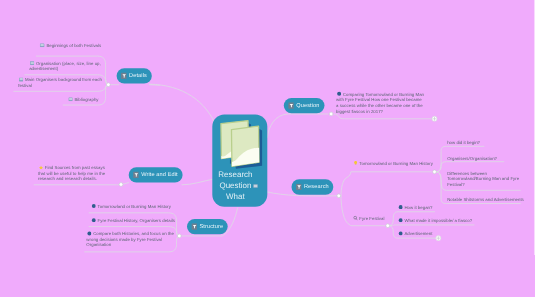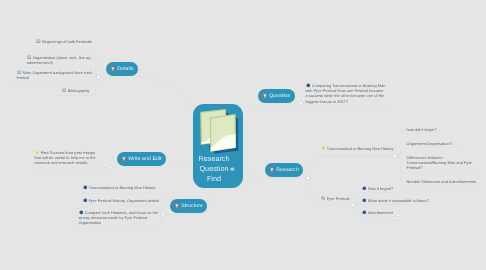--- a/index.html
+++ b/index.html
@@ -1,19 +1,19 @@
 <!DOCTYPE html>
 <html><head>
 <meta charset="utf-8">
 <style>
   html,body{margin:0;padding:0;background:#fff;}
   body{width:486px;height:270px;overflow:hidden;
        font-family:"Liberation Sans",sans-serif;
        -webkit-font-smoothing:antialiased;text-rendering:geometricPrecision;}
-  #stage{position:relative;width:486px;height:270px;background:#e5e5e5;}
+  #stage{position:relative;width:486px;height:270px;background:#f0abfc;}
   svg#links{position:absolute;left:0;top:0;width:486px;height:270px;pointer-events:none;}
 
   
   .pill{position:absolute;background:#2d93b9;border-radius:7px;color:#eaf5fa;
         display:flex;align-items:center;height:14px;padding:0 4.5px 0 3.5px;
         font-size:5.1px;letter-spacing:.1px;box-sizing:border-box;
         white-space:nowrap;}
   .pill .pico{width:5.8px;height:5.8px;margin-right:2px;flex:0 0 auto;display:block;}
   .pill .plabel{position:relative;top:-.2px;}
 
@@ -234,17 +234,17 @@
       <path d="M25 20 L79 13 L80 85 L26 93 Z" fill="#dde9c2" stroke="#b9cf8d" stroke-width="2.6" stroke-linejoin="round"></path>
       <path d="M26 93 L80 85 L80 56 C66 56 52 62 42 72 C36 78 32 84 26 84 Z" fill="#fbfdf2"></path>
     </svg>
     <div class="ctext">
       <div>Research</div>
       <div style="position:relative;"><span>Question</span><svg class="cbadge" viewBox="0 0 16 16">
             <rect x="1" y="2" width="14" height="11" rx="1.5" fill="#9fb4c8"></rect>
             <rect x="3" y="4.6" width="10" height="1.3" fill="#fff"></rect>
             <rect x="3" y="7.6" width="10" height="1.3" fill="#fff"></rect>
           </svg></div>
-      <div>Find</div>
+      <div>What</div>
     </div>
   </div>
 
 </div>
 
 </body></html>

